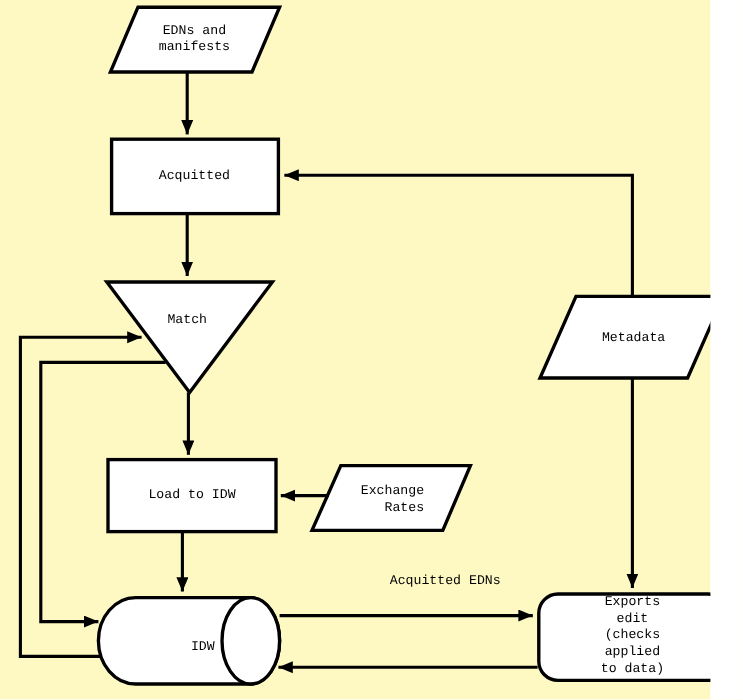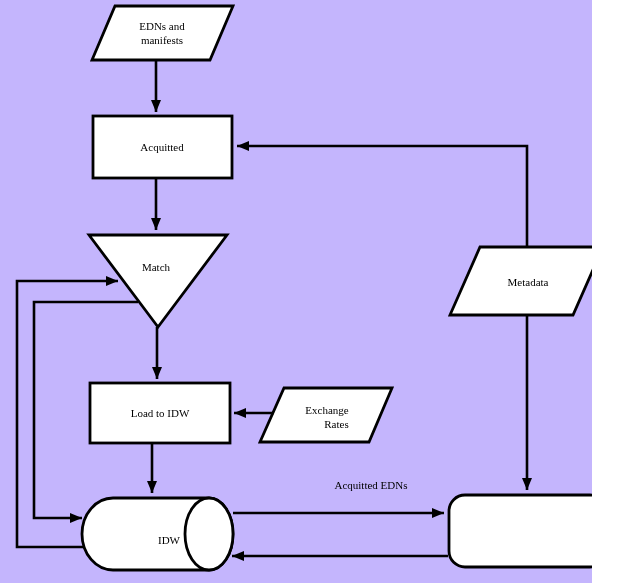--- a/index.html
+++ b/index.html
@@ -4,22 +4,22 @@
 <style>
   html, body {
     margin: 0;
     padding: 0;
     background: #ffffff;
   }
   .canvas {
     position: relative;
     width: 592px;
     height: 583px;
-    background: #c4b5fd;
-    font-family: Liberation Serif, serif;
+    background: #fef9c3;
+    font-family: Liberation Mono, monospace;
     overflow: hidden;
   }
   .diagram-svg {
     position: absolute;
     left: 0;
     top: 0;
   }
   .node-label {
     position: absolute;
     transform: translate(-50%, -50%);
@@ -115,16 +115,18 @@
 
   <div class="node-label" style="left:160px; top:413px;">Load to IDW</div>
 
   <div class="node-label" style="left:327px; top:417px;text-align:right;">Exchange
 Rates</div>
 
   <div class="node-label" style="left:528px; top:282px;">Metadata</div>
 
   <div class="node-label" style="left:149px; top:540px;margin-left:20px;">IDW</div>
 
+  <div class="node-label" style="left:527px; top:530px;">Exports edit (checks
+applied to data)</div>
 
   <div class="edge-label" style="left:331px; top:485px;">Acquitted EDNs</div>
 
 </div>
 
 </body></html>

